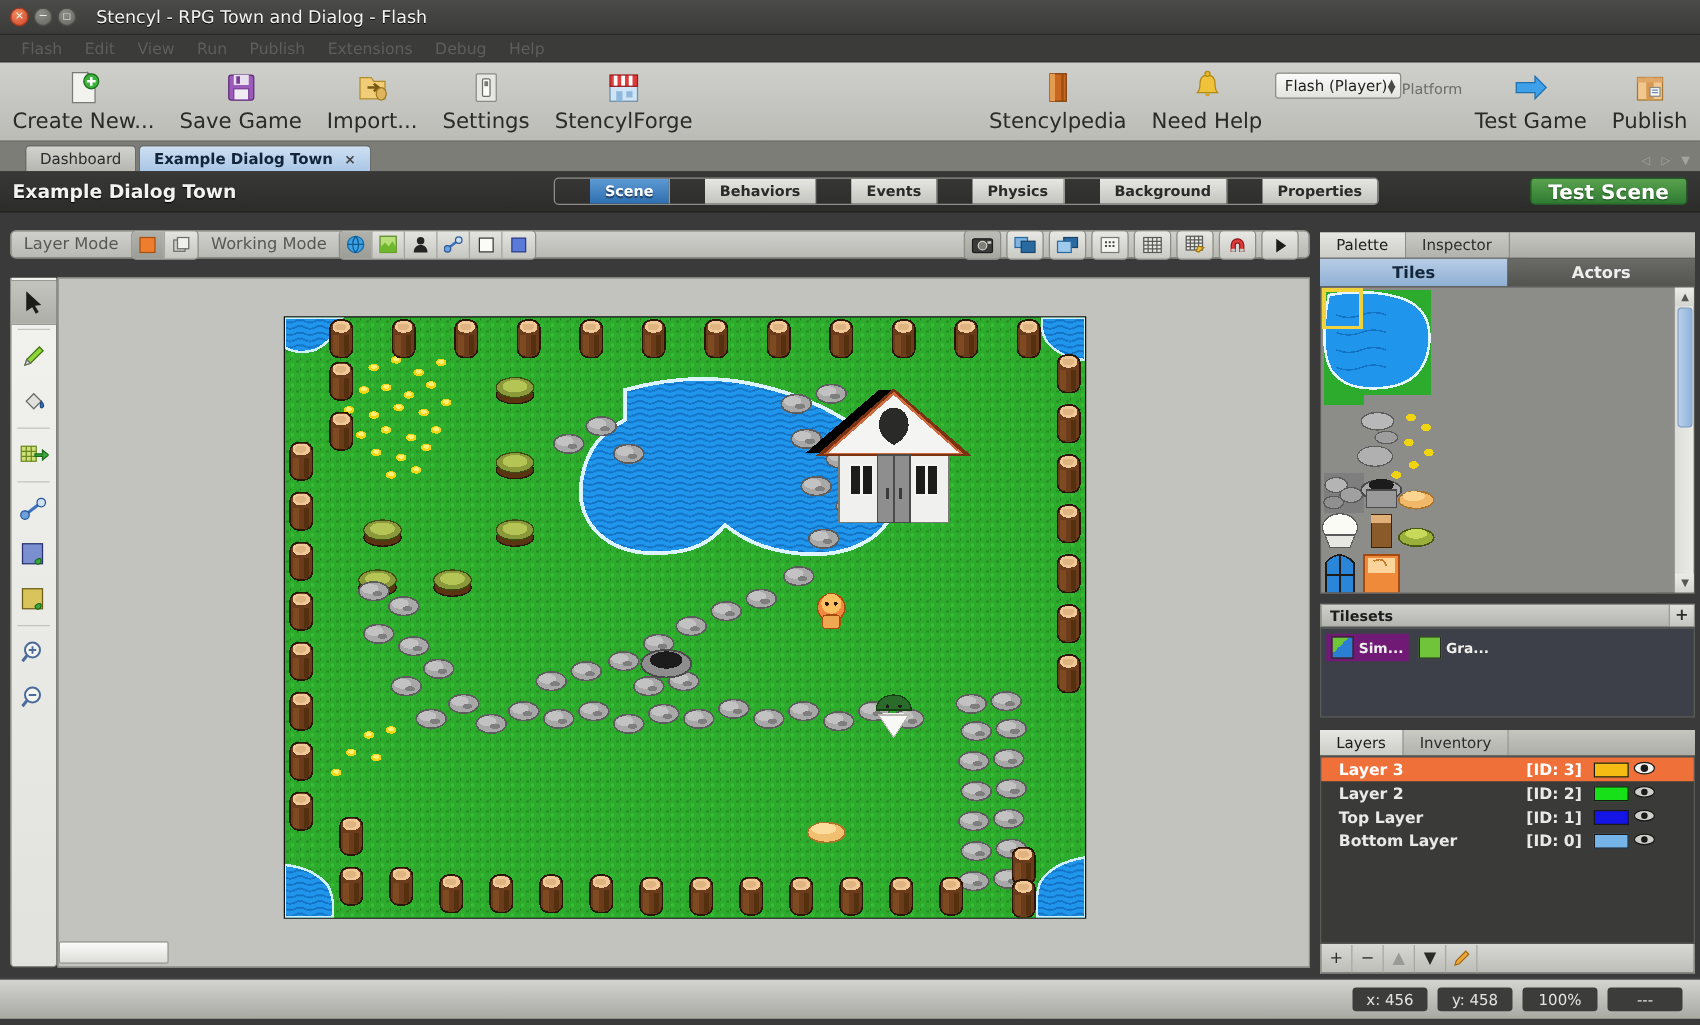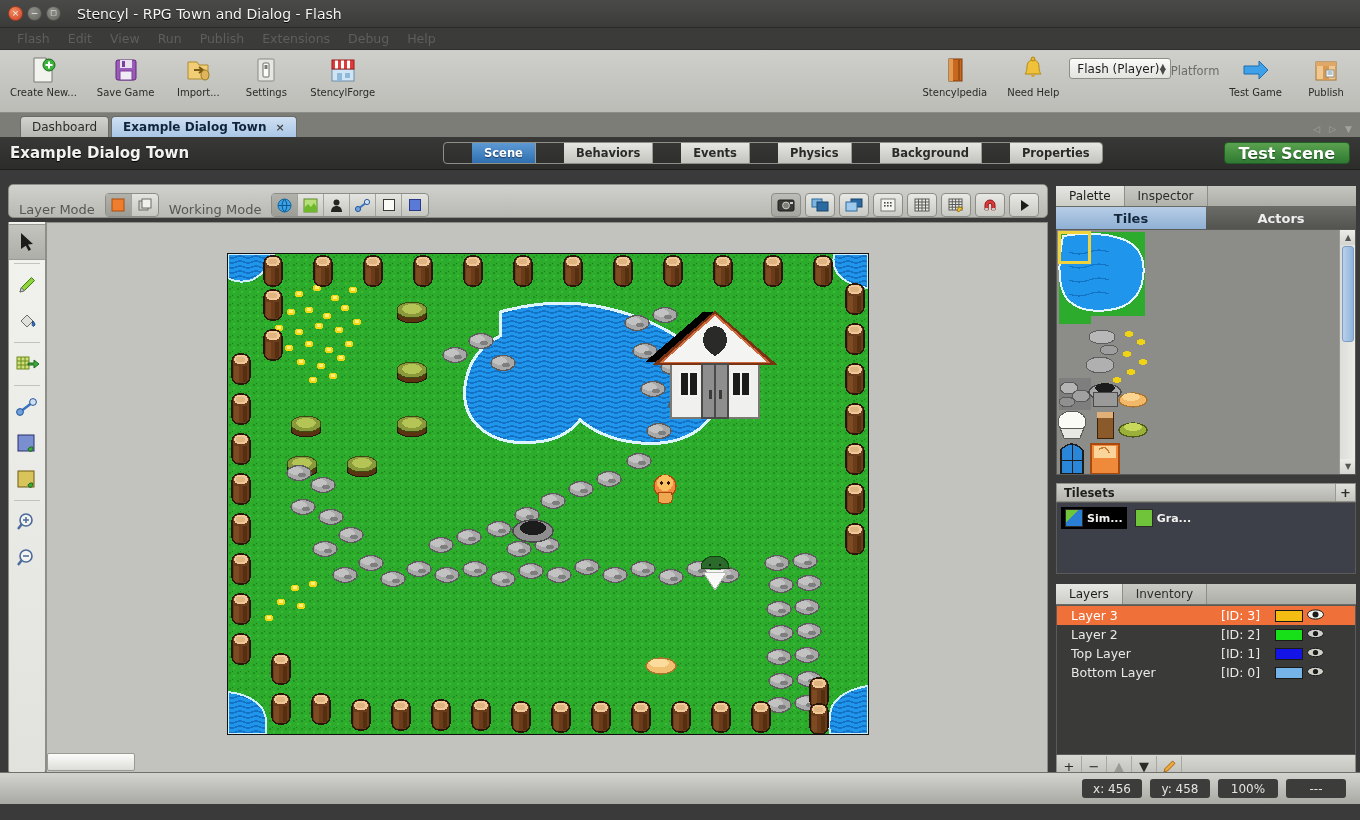--- a/index.html
+++ b/index.html
@@ -33,21 +33,21 @@
      padding-left:8px; border-bottom:1px solid #2e2e2c; }
   .menuitem { color:#5e5e5b; font-size:12.5px; padding:0 9px; cursor:default; }
 
   
   .toolbar { height:63px; background:linear-gradient(#cfcfcb,#bcbcb7);
      border-bottom:1px solid #8d8d88; display:flex; align-items:flex-start;
      position:relative; }
   .tbitem { width:auto; min-width:68px; padding:4px 10px 0; text-align:center;
      display:flex; flex-direction:column; align-items:center; cursor:default;}
   .tbicon { height:30px; display:flex; align-items:flex-end; justify-content:center; }
-  .tblabel { font-size:10px; color:#2a2a28; margin-top:3px; white-space:nowrap; }
+  .tblabel { font-size:17px; color:#2a2a28; margin-top:3px; white-space:nowrap; }
   .tbright { position:absolute; right:0; top:0; display:flex; align-items:flex-start; }
   .platform-wrap { display:flex; flex-direction:row; align-items:center; padding-top:8px; width:150px;}
   .platform-sel { width:140px; height:21px; background:linear-gradient(#fbfbfa,#e2e2de);
      border:1px solid #8e8e89; border-radius:3px; display:flex; align-items:center;
      justify-content:space-between; padding:0 4px 0 7px; font-size:12px; color:#1d1d1b;}
   .spin { display:flex; flex-direction:column; line-height:5px; font-size:8px; color:#4a4a46;}
   .platform-lbl { font-size:11.5px; color:#6c6c68; margin-top:5px; }
 
   
   .tabstrip { height:24px; background:#7d7d78; display:flex; align-items:flex-end;
@@ -73,23 +73,23 @@
      border-right:1px solid #9a9a95;margin-left:28px; }
   .seg:last-child { border-right:none; }
   .seg.active { background:linear-gradient(#5d9ad4,#2f6fb0); color:#fff;
      text-shadow:0 1px 1px #1a3c60;}
   .testscene { position:absolute; right:10px; height:22px; padding:0 14px;
      display:flex; align-items:center; font-size:16px; font-weight:bold; color:#fff;
      background:linear-gradient(#5aa24e,#2f7a33); border:1px solid #245c26;
      border-radius:4px; text-shadow:0 1px 1px #1b4a1d;}
 
   
-  .modebar { position:absolute; left:8px; top:184px; width:1040px; height:34px;
+  .modebar { position:absolute; left:8px; top:184px; width:1040px; height:23px;
      background:linear-gradient(#d0d0cc,#b9b9b4); border:1px solid #8e8e89;
-     border-radius:5px; display:flex; align-items:flex-end; }
+     border-radius:5px; display:flex; align-items:center; }
   .modelbl { font-size:13px; color:#575753; padding:0 10px; }
   .grp { display:flex; border:1px solid #8d8d88; border-radius:4px; overflow:hidden;
      background:linear-gradient(#e4e4e0,#c6c6c1); }
   .gbtn { width:26px; height:22px; display:flex; align-items:center; justify-content:center;
      border-right:1px solid #a3a39e; }
   .gbtn:last-child { border-right:none; }
   .gbtn.on { background:linear-gradient(#b2b2ad,#9d9d98); }
   .rightgrp { position:absolute; right:8px; display:flex; gap:4px; }
   .sbtn { width:30px; height:24px; border:1px solid #8d8d88; border-radius:4px;
      background:linear-gradient(#e8e8e4,#cacac5); display:flex; align-items:center;
@@ -143,38 +143,38 @@
      display:flex; align-items:center; justify-content:space-between;
      border:1px solid #8e8e89; padding:0 0 0 7px; font-size:11.5px;
      font-weight:bold; color:#1e1e1c; }
   .plusbtn { width:20px; height:17px; display:flex; align-items:center;
      justify-content:center; font-size:13px; color:#2c2c2a;
      background:linear-gradient(#e0e0dc,#c6c6c1); border-left:1px solid #9a9a95;}
   .tilesetbox { height:72px; background:#3e4049; border:1px solid #5a5a57;
      display:flex; align-items:flex-start; padding:4px; gap:4px; position:relative;}
   .tsitem { display:flex; align-items:center; gap:4px; font-size:11px;
      font-weight:bold; color:#f0f0ee; padding:2px 4px; }
-  .tsitem.sel { background:#000000; }
+  .tsitem.sel { background:#701a75; }
   .tschip { width:18px; height:18px; border:1px solid #2a2a28; }
 
-  .layerbox { background:#3a3a38; border:1px solid #5a5a57; height:150px; position:relative;}
+  .layerbox { background:#3a3a38; border:1px solid #5a5a57; height:150px; position:relative;font-weight:bold;}
   .layerrow { height:19px; display:flex; align-items:center; font-size:12.5px;
      color:#e9e9e7; padding-left:14px; position:relative; }
   .layerrow.sel { background:#f0703a; color:#fff; }
   .lname { flex:0 0 150px; }
   .lid { flex:0 0 54px; }
   .lcolor { width:28px; height:12px; border:1px solid #1a1a18; }
   .leye { width:24px; text-align:center; font-size:11px; }
   .layerbtns { height:24px; background:linear-gradient(#d8d8d4,#bdbdb8);
      border:1px solid #8e8e89; border-top:none; display:flex; align-items:center; }
   .lbtn { width:25px; height:22px; display:flex; align-items:center; justify-content:center;
      border-right:1px solid #a8a8a3; font-size:13px; color:#2a2a28; }
 
   
-  .statusbar { position:absolute; left:0; bottom:16px; width:1360px; height:32px;
+  .statusbar { position:absolute; left:0; bottom:5px; width:1360px; height:32px;
      background:linear-gradient(#d3d3cf,#a9a9a4); border-top:1px solid #6f6f6b;
      display:flex; align-items:center; justify-content:flex-end; padding-right:14px; gap:8px;}
   .spill { min-width:60px; height:19px; background:#3c3c3a; border-radius:3px;
      display:flex; align-items:center; justify-content:center; color:#e4e4e2;
      font-size:12px; padding:0 10px; }
 </style>
 </head>
 <body>
 
 <div id="app">

